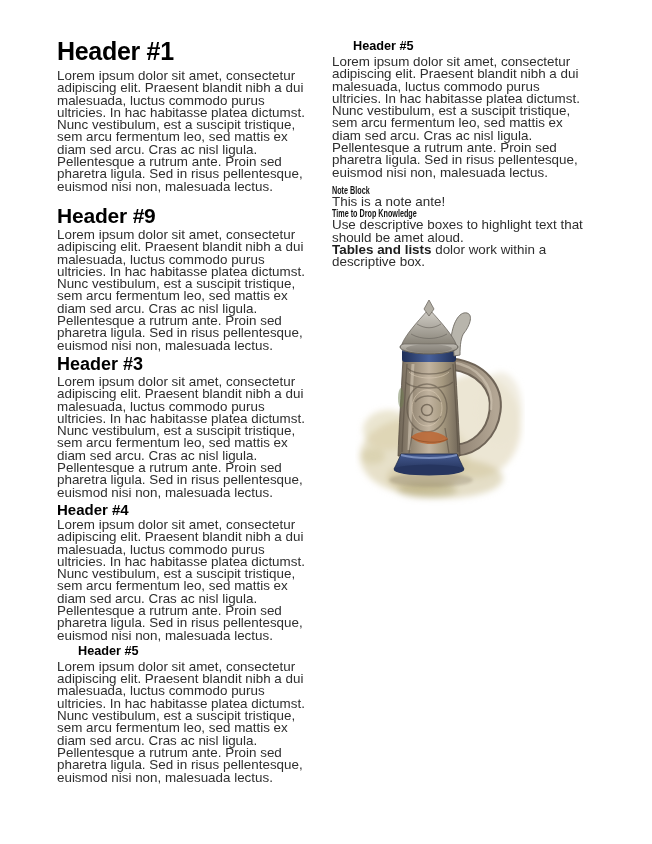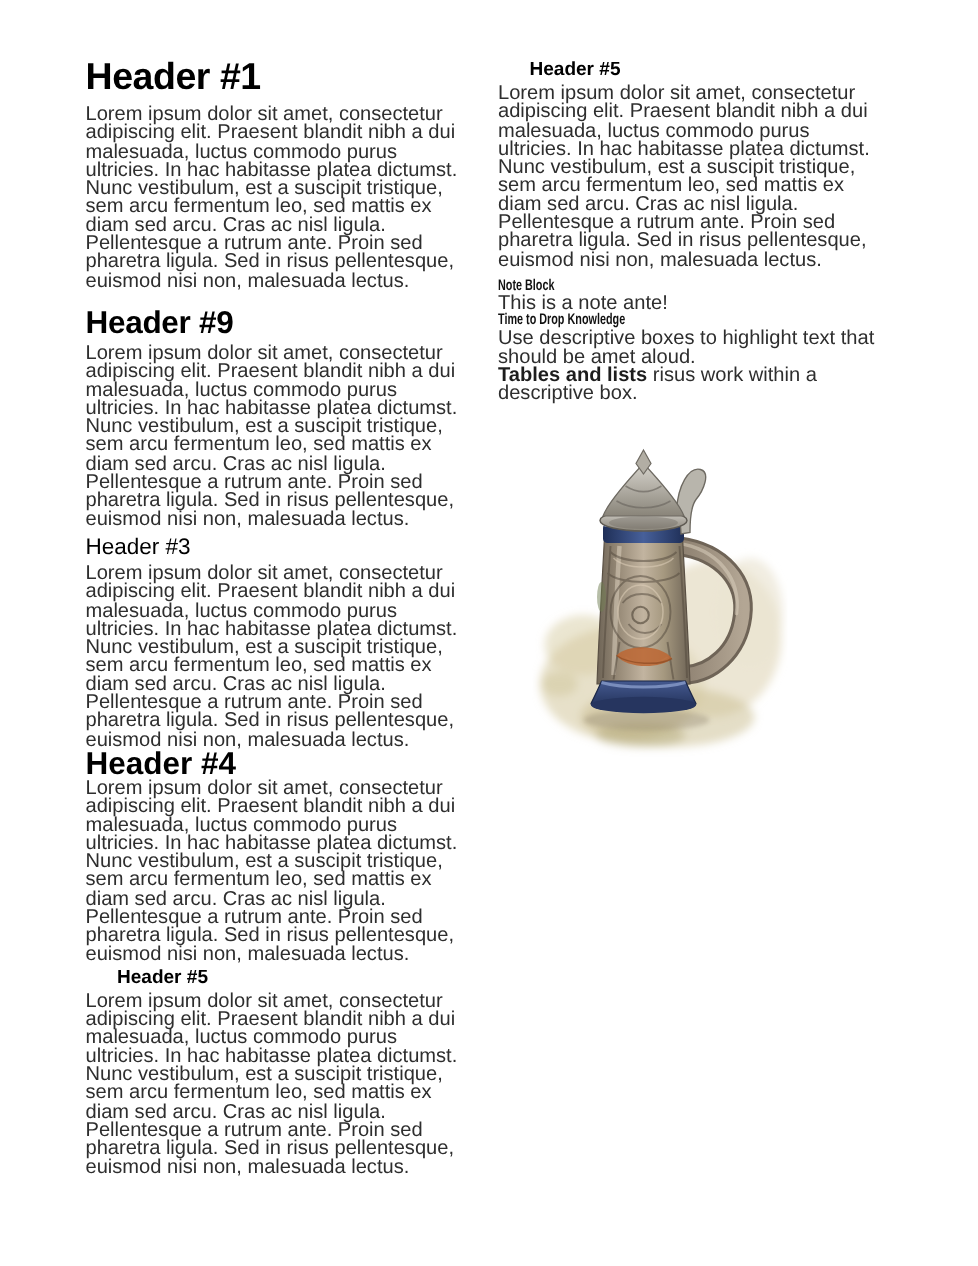--- a/index.html
+++ b/index.html
@@ -9,22 +9,22 @@
     font-family:"Liberation Sans", sans-serif;
     overflow:hidden;
   }
   .page { position:relative; width:652px; height:844px; background:#ffffff; }
   .col  { position:absolute; width:262px; }
   #col-left  { left:57px;  top:38px; }
   #col-right { left:332px; top:40px; }
 
   .h1 { font-size:25px;   line-height:26px; font-weight:700; color:#000; margin:0 0 6px 0;  letter-spacing:-0.3px; }
   .h2 { font-size:21px;   line-height:22px; font-weight:700; color:#000; margin:12px 0 2px 0; letter-spacing:-0.2px; }
-  .h3 { font-size:15px; line-height:17px; font-weight:400; color:#000; margin:4px 0 3px 0; }
-  .h4 { font-size:21px;   line-height:15px; font-weight:700; color:#000; margin:3px 0 2px 0; }
+  .h3 { font-size:18px; line-height:17px; font-weight:700; color:#000; margin:4px 0 3px 0; }
+  .h4 { font-size:15px;   line-height:15px; font-weight:700; color:#000; margin:3px 0 2px 0; }
   .h5 { font-size:12.7px; line-height:13px; font-weight:700; color:#000; margin:3px 0 3px 0;padding-left:21px; }
 
   .body {
     font-size:13.4px; line-height:12.3px;
     color:#2e2e2e; margin:0;
     white-space:pre-line;
   }
   .mini {
     font-size:10.3px; line-height:10.5px; font-weight:700; color:#111;
     margin:0; white-space:nowrap;
@@ -123,21 +123,21 @@
 euismod nisi non, malesuada lectus.</p>
     </div>
 
     <div class="mini first">Note Block</div>
     <p class="body">This is a note ante!</p>
 
     <div class="mini">Time to Drop Knowledge</div>
     <p class="body">Use descriptive boxes to highlight text that
 should be amet aloud.</p>
 
-    <p class="body"><strong>Tables and lists</strong><span> risus work within a
+    <p class="body"><strong>Tables and lists</strong><span> dolor work within a
 descriptive box.</span></p>
 
     <div class="illus-wrap">
       <svg width="170" height="208" viewBox="0 0 170 208" xmlns="http://www.w3.org/2000/svg">
         <defs>
           <linearGradient id="gBody" x1="0" y1="0" x2="1" y2="0">
             <stop offset="0" stop-color="#6e6456"></stop>
             <stop offset="0.25" stop-color="#9a8d7a"></stop>
             <stop offset="0.5" stop-color="#c2b4a0"></stop>
             <stop offset="0.72" stop-color="#a5987f"></stop>

